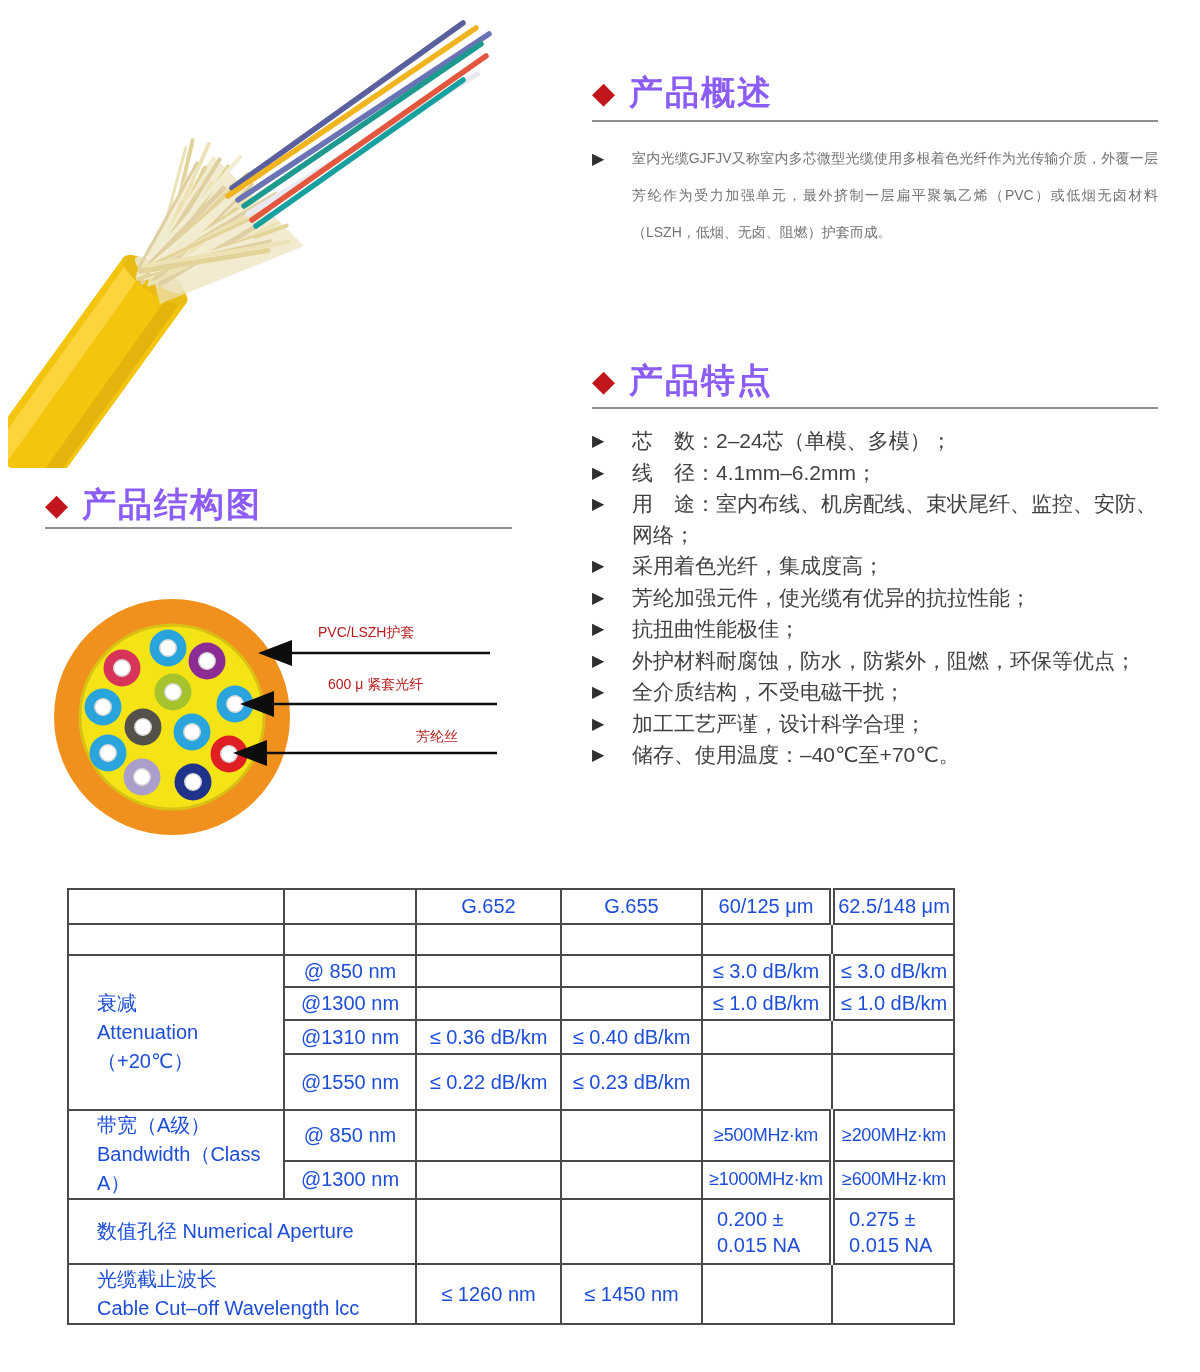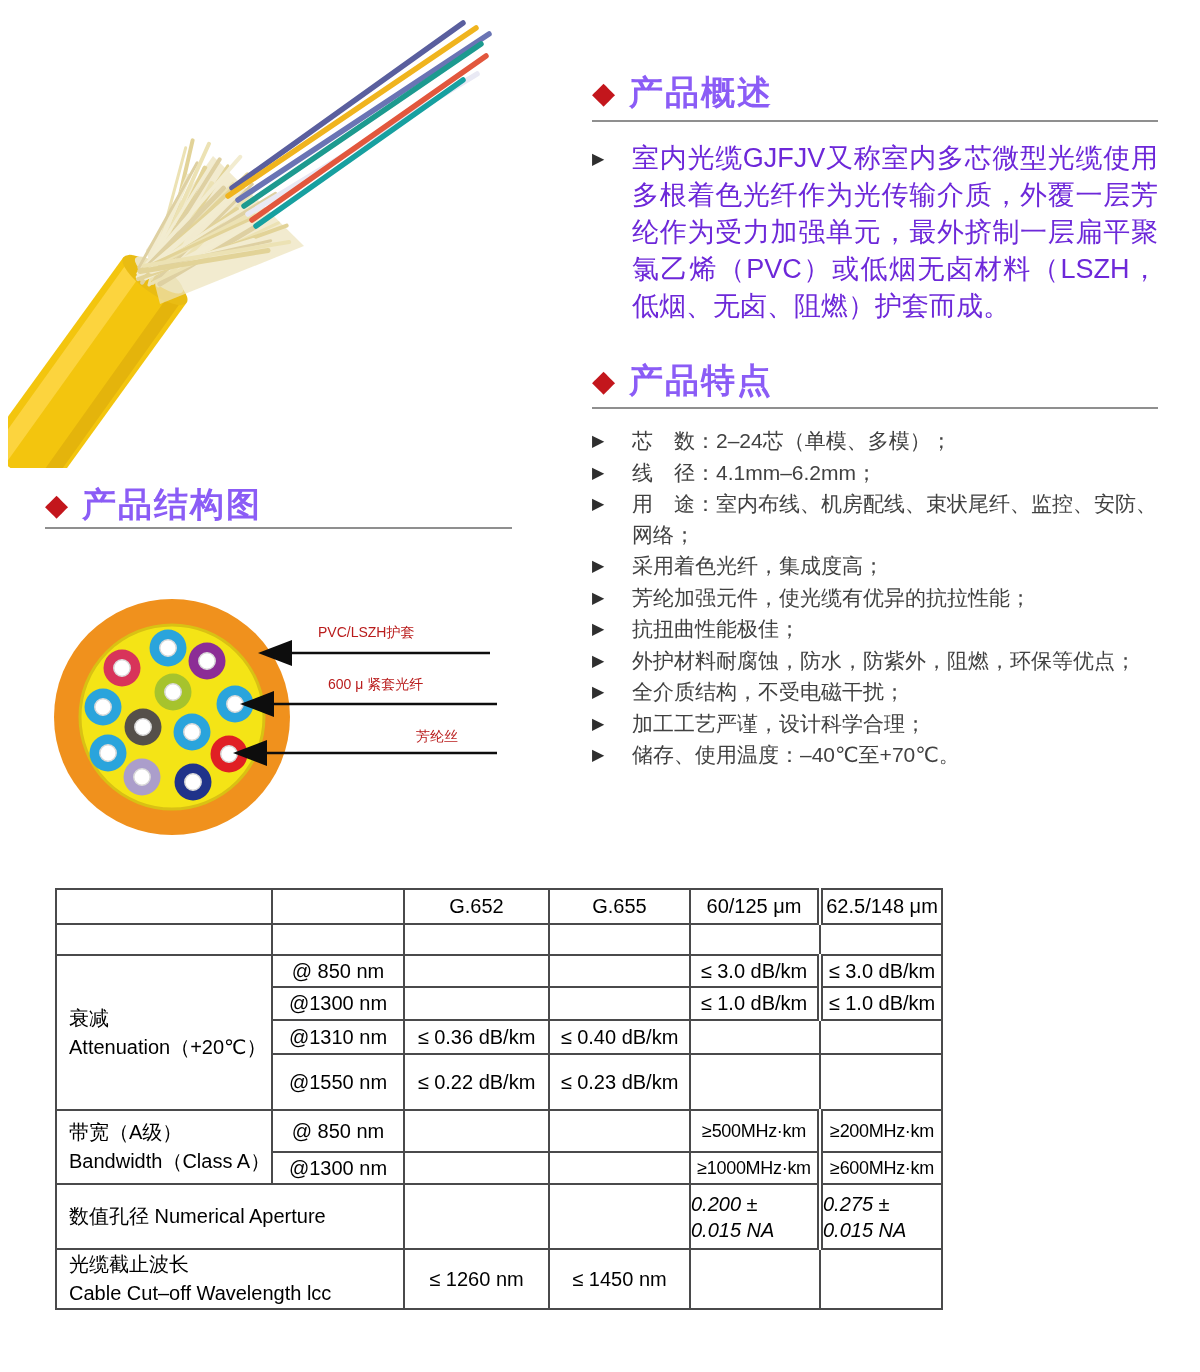--- a/index.html
+++ b/index.html
@@ -15,45 +15,45 @@
   #overview-header{left:592px;top:70px;}
   #overview-rule{left:592px;top:120px;width:566px;}
   #features-header{left:592px;top:358px;}
   #features-rule{left:592px;top:407px;width:566px;}
   #structure-header{left:45px;top:482px;}
   #structure-rule{left:45px;top:527px;width:467px;}
 
   
   #overview-body{position:absolute;left:592px;top:140px;width:566px;display:flex;}
   .tri{font-size:16px;line-height:37px;color:#2f2f2f;flex:0 0 24px;margin-right:16px;}
-  #overview-body .txt{font-size:27px;line-height:37px;text-align:justify;color:#6d28d9;width:527px;}
+  #overview-body .txt{font-size:14px;line-height:37px;text-align:justify;color:#737373;width:527px;}
 
   
   #features-list{position:absolute;left:592px;top:426px;width:580px;list-style:none;margin:0;padding:0;}
   #features-list li{display:flex;margin-bottom:1px;}
   #features-list .tri{line-height:30.5px;}
   #features-list .txt{font-size:21px;line-height:30.5px;color:#414141;width:540px;}
 
   
   #diagram-svg{position:absolute;left:40px;top:585px;}
   .diagram-label{position:absolute;font-size:14px;color:#b91c1c;white-space:nowrap;}
   .diagram-label:nth-child(1){left:318px;top:624px;}
   .diagram-label:nth-child(2){left:328px;top:676px;}
   .diagram-label:nth-child(3){left:416px;top:728px;}
 
   
   #photo-svg{position:absolute;left:8px;top:8px;}
 
   
   #spec-table-wrap{position:absolute;left:55px;top:888px;}
-  table.spec{border-collapse:collapse;table-layout:fixed;width:886px;font-size:20px;color:#000000;}
+  table.spec{border-collapse:collapse;table-layout:fixed;width:886px;font-size:20px;color:#1d4ed8;margin-left:12px;}
   table.spec td{border:2px solid #4a4a4b;text-align:center;vertical-align:middle;
                 padding:0;overflow:hidden;white-space:nowrap;}
-  table.spec td.lbl{text-align:left;padding-left:12px;white-space:pre-line;line-height:1.45;}
-  table.spec td.lft{text-align:left;white-space:pre-line;line-height:1.3;font-style:italic;}
+  table.spec td.lbl{text-align:left;padding-left:28px;white-space:pre-line;line-height:1.45;}
+  table.spec td.lft{text-align:left;padding-left:14px;white-space:pre-line;line-height:1.3;}
   table.spec td.sm{font-size:18px;letter-spacing:-0.3px;text-align:center;}
   table.spec td.sep{border-left:6px double #4a4a4b;}
   table.spec tr:nth-child(1) td{height:33px;}
   table.spec tr:nth-child(2) td{height:29px;}
   table.spec tr:nth-child(3) td{height:30px;}
   table.spec tr:nth-child(4) td{height:31px;}
   table.spec tr:nth-child(5) td{height:32px;}
   table.spec tr:nth-child(6) td{height:54px;}
   table.spec tr:nth-child(7) td{height:40px;}
   table.spec tr:nth-child(8) td{height:30px;}

